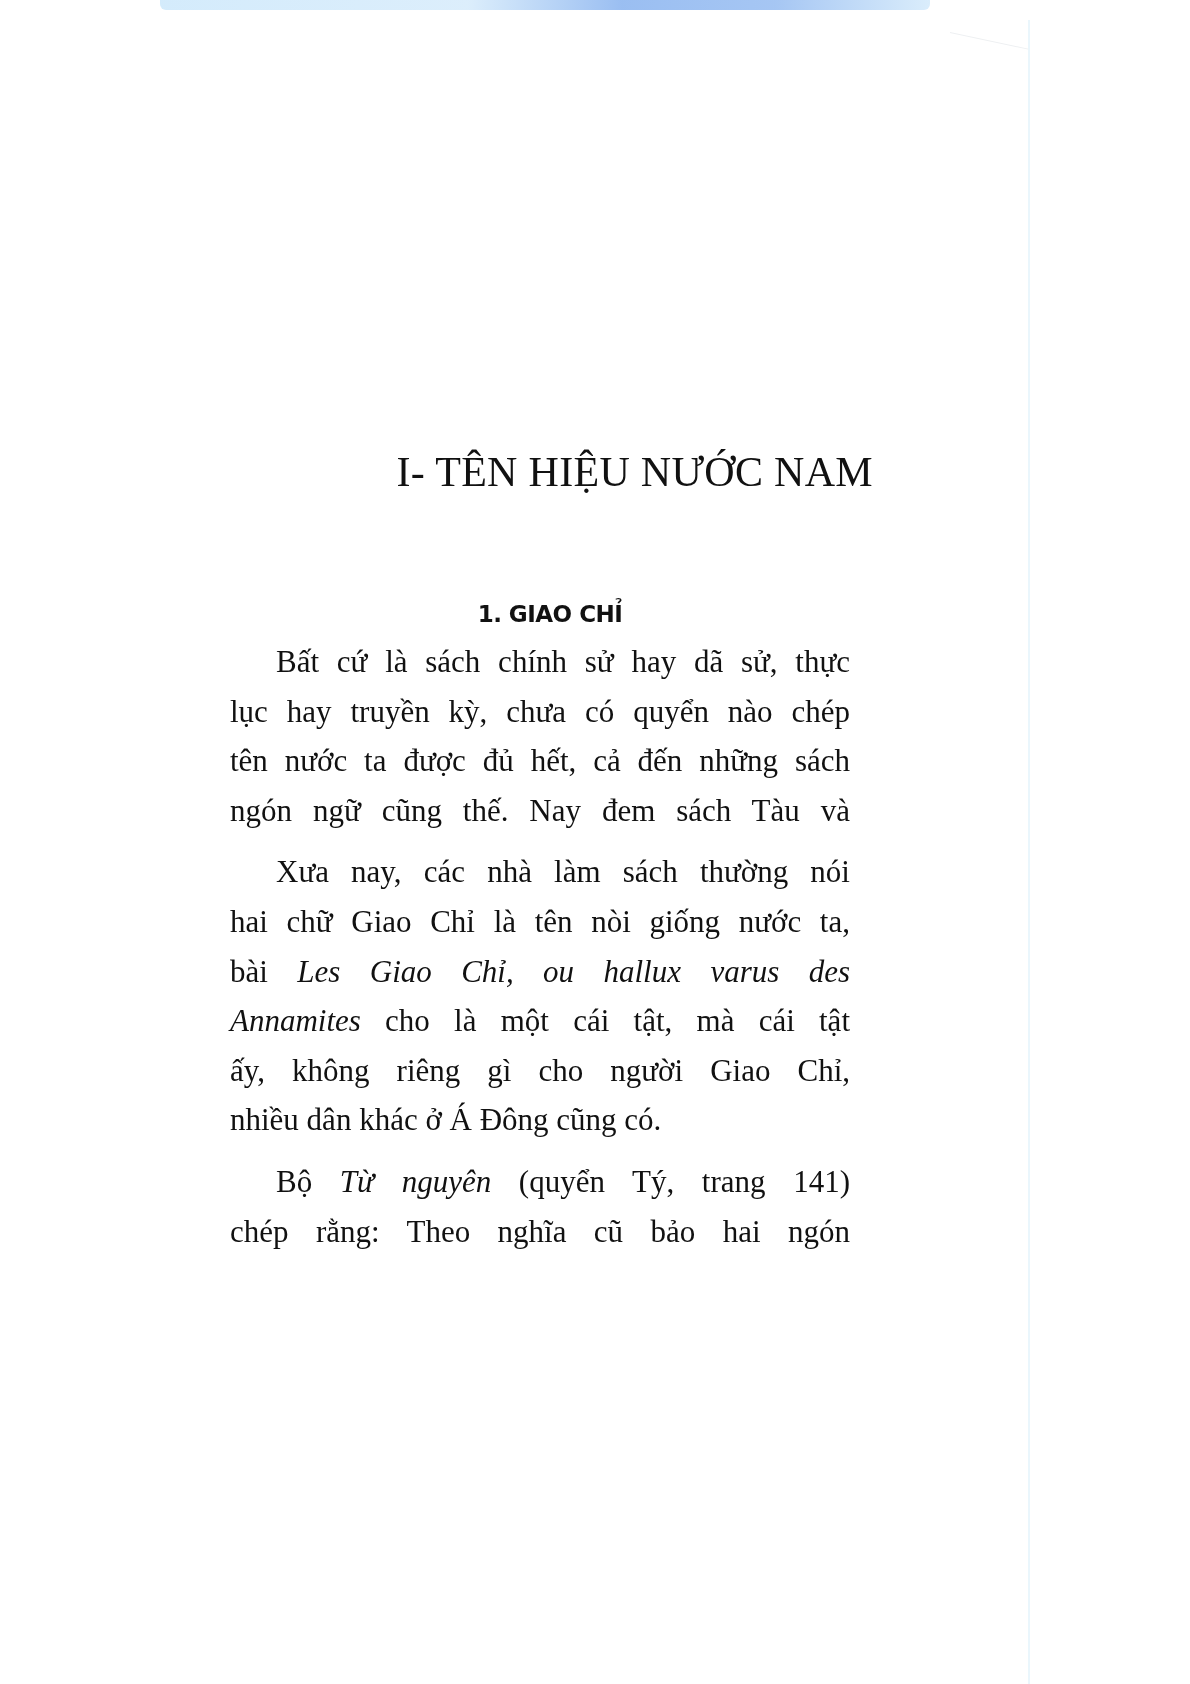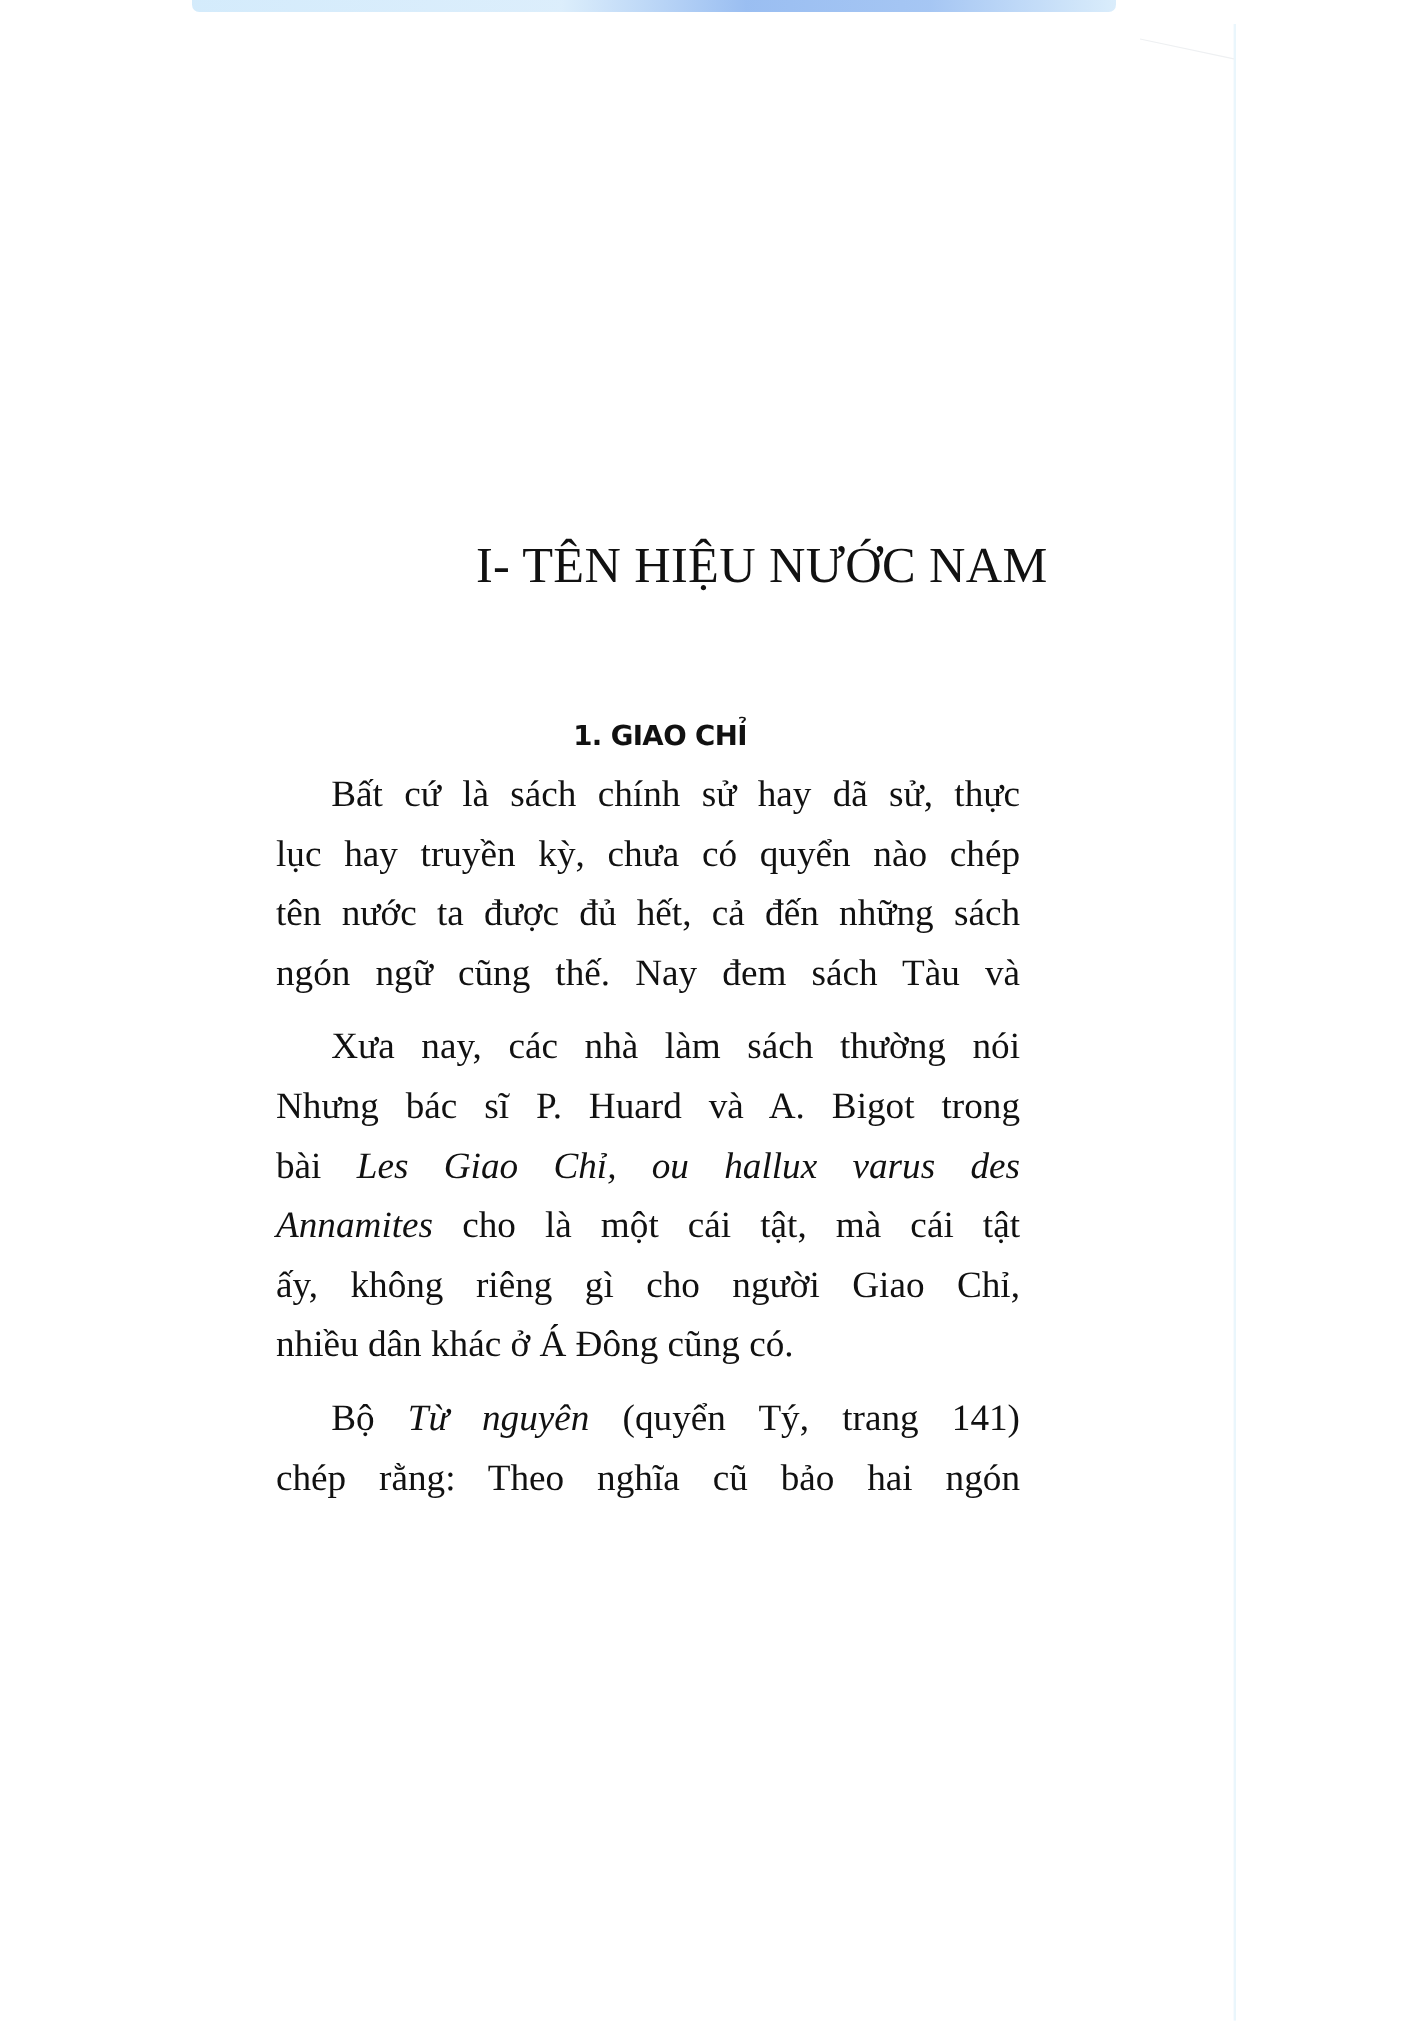--- a/index.html
+++ b/index.html
@@ -122,21 +122,21 @@
     <div class="para-block">
       <span class="line indent">Bất cứ là sách chính sử hay dã sử, thực</span>
       <span class="line">lục hay truyền kỳ, chưa có quyển nào chép</span>
       <span class="line">tên nước ta được đủ hết, cả đến những sách</span>
       <span class="line">ngón ngữ cũng thế. Nay đem sách Tàu và</span>
     </div>
 
 
     <div class="para-block">
       <span class="line indent">Xưa nay, các nhà làm sách thường nói</span>
-      <span class="line">Nhưng bác sĩ P. Huard và A. Bigot trong</span>
+      <span class="line">hai chữ Giao Chỉ là tên nòi giống nước ta,</span>
       <span class="line"><span>bài </span><em>Les Giao Chỉ, ou hallux varus des</em></span>
       <span class="line"><em>Annamites</em><span> cho là một cái tật, mà cái tật</span></span>
       <span class="line">ấy, không riêng gì cho người Giao Chỉ,</span>
       <span class="line last">nhiều dân khác ở Á Đông cũng có.</span>
     </div>
 
     <div class="para-block">
       <span class="line indent"><span>Bộ </span><em>Từ nguyên</em><span> (quyển Tý, trang 141)</span></span>
       <span class="line">chép rằng: Theo nghĩa cũ bảo hai ngón</span>
     </div>

